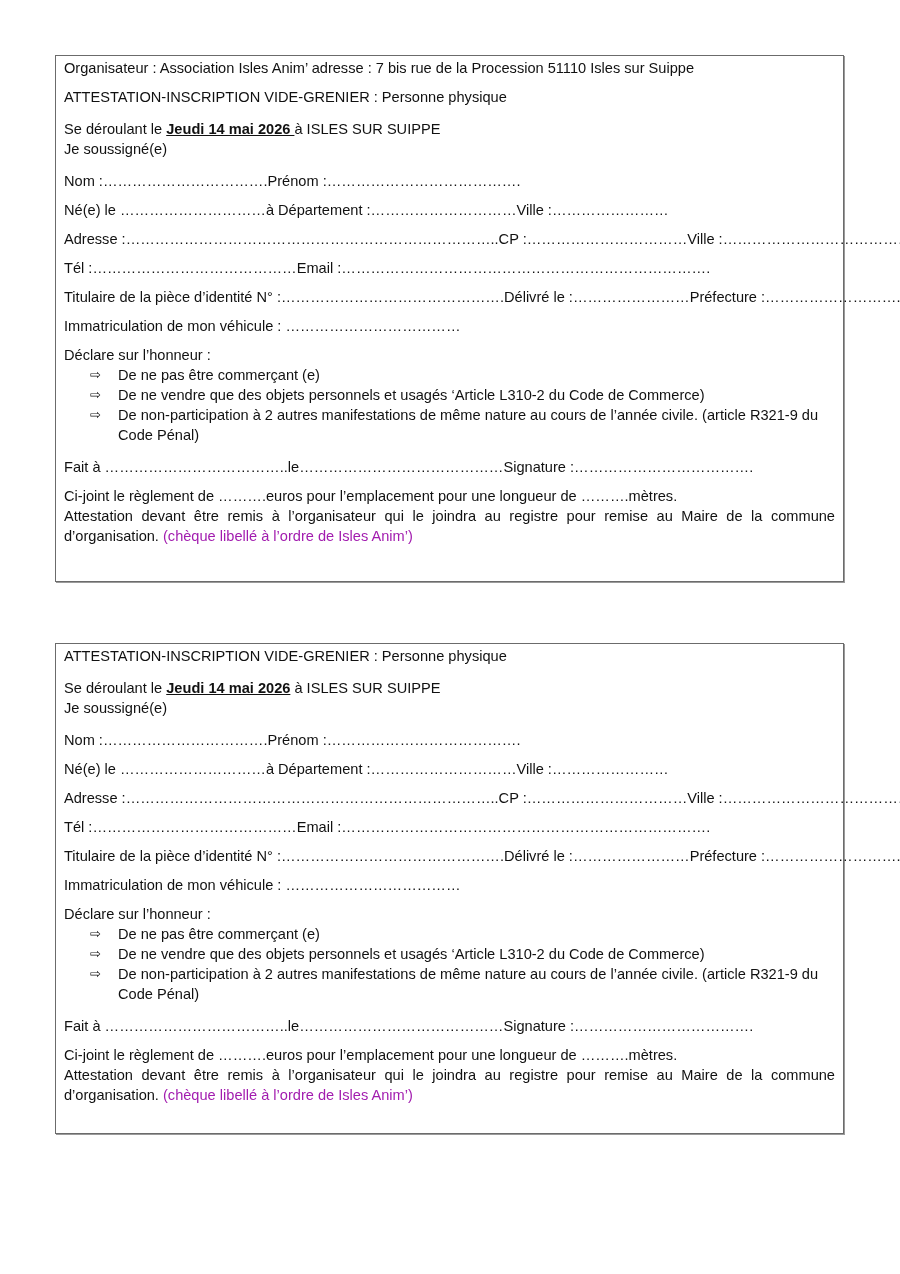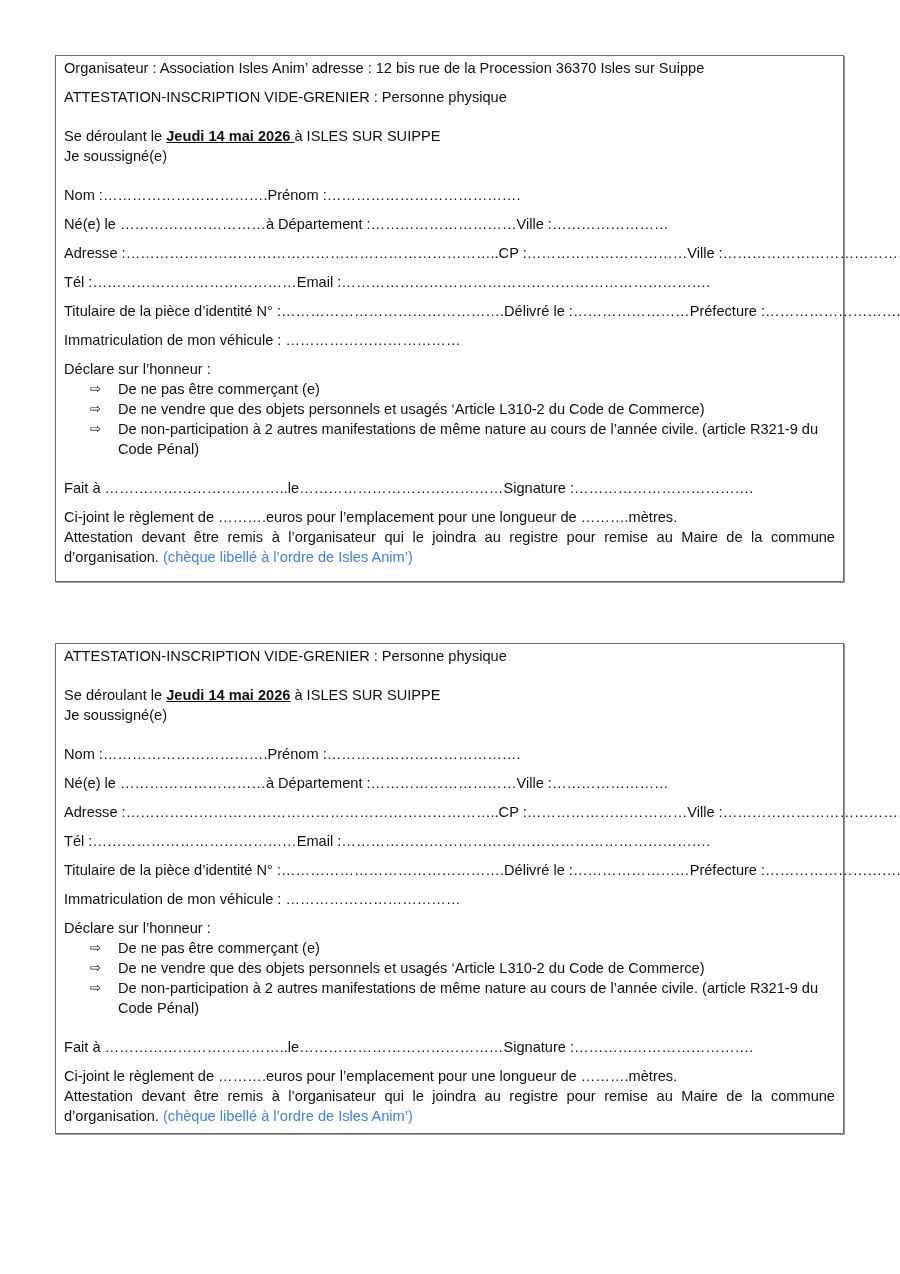--- a/index.html
+++ b/index.html
@@ -12,34 +12,34 @@
       box-shadow: 1px 1px 0 #9a9a9a;
       box-sizing: border-box;
       padding: 2px 8px 6px 8px;
       font-size: 14.6px;
       line-height: 20px;
     }
     #box1 { top: 55px; height: 527px; }
     #box2 { top: 643px; height: 491px; }
     .line { white-space: nowrap; }
     .gap-s { margin-top: 9px; }
-    .gap-m { margin-top: 19px; }
+    .gap-m { margin-top: 12px; }
     .bold { font-weight: normal; }
     .bu { font-weight: bold; text-decoration: underline; }
-    .red { color: #3b82f6; }
+    .red { color: #a21caf; }
     ul.decl { list-style: none; margin: 0; padding: 0 0 0 26px; }
     ul.decl li { position: relative; padding-left: 28px; }
     ul.decl li .arrow { position: absolute; left: 0; top: 0; font-size: 13px; }
     .justify { text-align: justify; text-align-last: left; }
   </style>
 </head>
 <body>
 
 <div id="box1" class="form-box">
-  <div class="line">Organisateur : Association Isles Anim’ adresse : 12 bis rue de la Procession 36370 Isles sur Suippe</div>
+  <div class="line">Organisateur : Association Isles Anim’ adresse : 7 bis rue de la Procession 51110 Isles sur Suippe</div>
   <div class="line gap-s"><span>ATTESTATION-INSCRIPTION VIDE-GRENIER : </span><span class="bold">Personne physique</span></div>
   <div class="line gap-m"><span>Se déroulant le </span><span class="bu">Jeudi 14 mai 2026 </span><span>à ISLES SUR SUIPPE</span></div>
   <div class="line">Je soussigné(e)</div>
   <div class="line gap-m">Nom :…………………………….Prénom :………………………………….</div>
   <div class="line gap-s">Né(e) le …………………………à Département :…………………………Ville :……………………</div>
   <div class="line gap-s">Adresse :…………………………………………………………………..CP :……………………………Ville :……………………………………………………</div>
   <div class="line gap-s">Tél :……………………………………Email :………………………………………………………………….</div>
   <div class="line gap-s">Titulaire de la pièce d’identité N° :……………………………………….Délivré le :……………………Préfecture :………………………..</div>
   <div class="line gap-s">Immatriculation de mon véhicule : ………………………………</div>
   <div class="line gap-s">Déclare sur l’honneur :</div>

